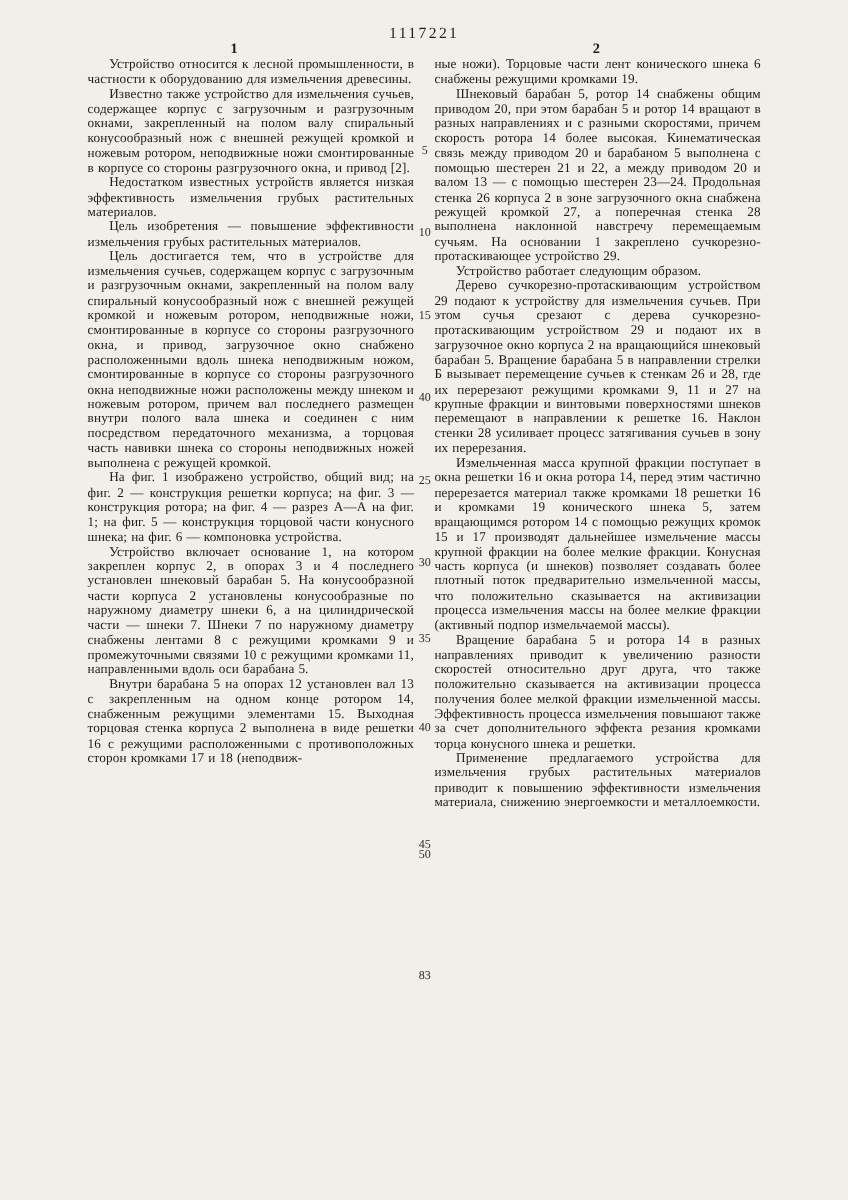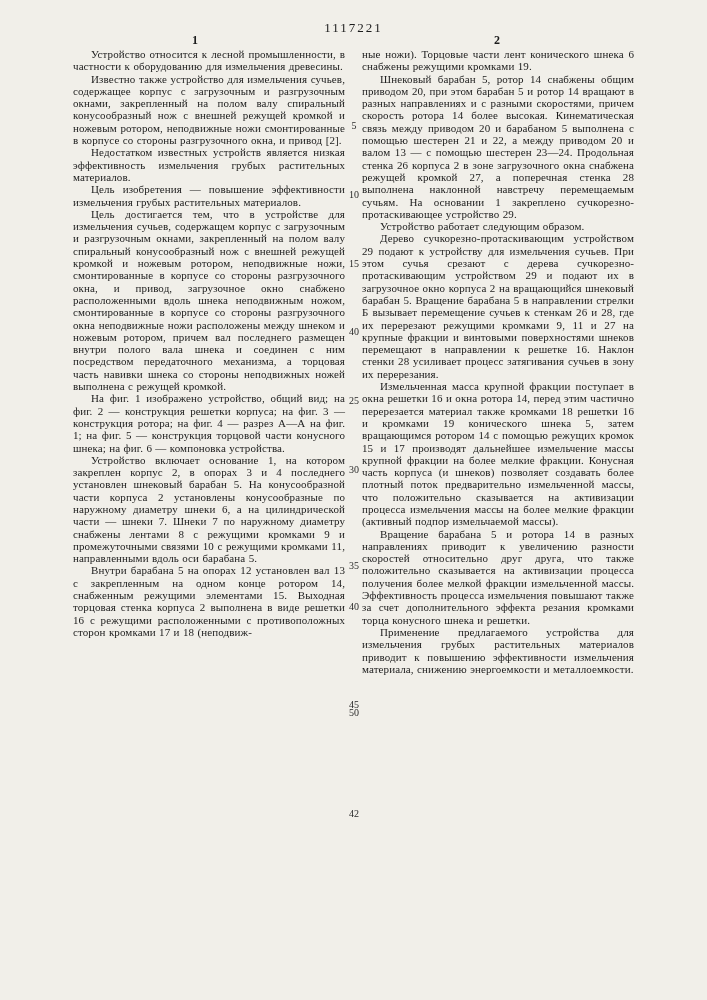--- a/index.html
+++ b/index.html
@@ -73,25 +73,25 @@
   <div class="col-number left">1</div>
   <div class="col-number right">2</div>
 
   <div class="gutter">
     <div class="line-num" style="top:120px">5</div>
     <div class="line-num" style="top:189px">10</div>
     <div class="line-num" style="top:258px">15</div>
     <div class="line-num" style="top:326px">40</div>
     <div class="line-num" style="top:395px">25</div>
     <div class="line-num" style="top:464px">30</div>
-    <div class="line-num" style="top:560px">35</div>
+    <div class="line-num" style="top:527px">35</div>
     <div class="line-num" style="top:601px">40</div>
     <div class="line-num" style="top:699px">45</div>
     <div class="line-num" style="top:707px">50</div>
-    <div class="line-num" style="top:808px">42</div>
+    <div class="line-num" style="top:808px">83</div>
   </div>
 
   <div class="column left">
     <p>Устройство относится к лесной промышленности, в частности к оборудованию для измельчения древесины.</p>
     <p>Известно также устройство для измельчения сучьев, содержащее корпус с загрузочным и разгрузочным окнами, закрепленный на полом валу спиральный конусообразный нож с внешней режущей кромкой и ножевым ротором, неподвижные ножи смонтированные в корпусе со стороны разгрузочного окна, и привод [2].</p>
     <p>Недостатком известных устройств является низкая эффективность измельчения грубых растительных материалов.</p>
     <p>Цель изобретения — повышение эффективности измельчения грубых растительных материалов.</p>
     <p>Цель достигается тем, что в устройстве для измельчения сучьев, содержащем корпус с загрузочным и разгрузочным окнами, закрепленный на полом валу спиральный конусообразный нож с внешней режущей кромкой и ножевым ротором, неподвижные ножи, смонтированные в корпусе со стороны разгрузочного окна, и привод, загрузочное окно снабжено расположенными вдоль шнека неподвижным ножом, смонтированные в корпусе со стороны разгрузочного окна неподвижные ножи расположены между шнеком и ножевым ротором, причем вал последнего размещен внутри полого вала шнека и соединен с ним посредством передаточного механизма, а торцовая часть навивки шнека со стороны неподвижных ножей выполнена с режущей кромкой.</p>
     <p>На фиг. 1 изображено устройство, общий вид; на фиг. 2 — конструкция решетки корпуса; на фиг. 3 — конструкция ротора; на фиг. 4 — разрез А—А на фиг. 1; на фиг. 5 — конструкция торцовой части конусного шнека; на фиг. 6 — компоновка устройства.</p>
     <p>Устройство включает основание 1, на котором закреплен корпус 2, в опорах 3 и 4 последнего установлен шнековый барабан 5. На конусообразной части корпуса 2 установлены конусообразные по наружному диаметру шнеки 6, а на цилиндрической части — шнеки 7. Шнеки 7 по наружному диаметру снабжены лентами 8 с режущими кромками 9 и промежуточными связями 10 с режущими кромками 11, направленными вдоль оси барабана 5.</p>

